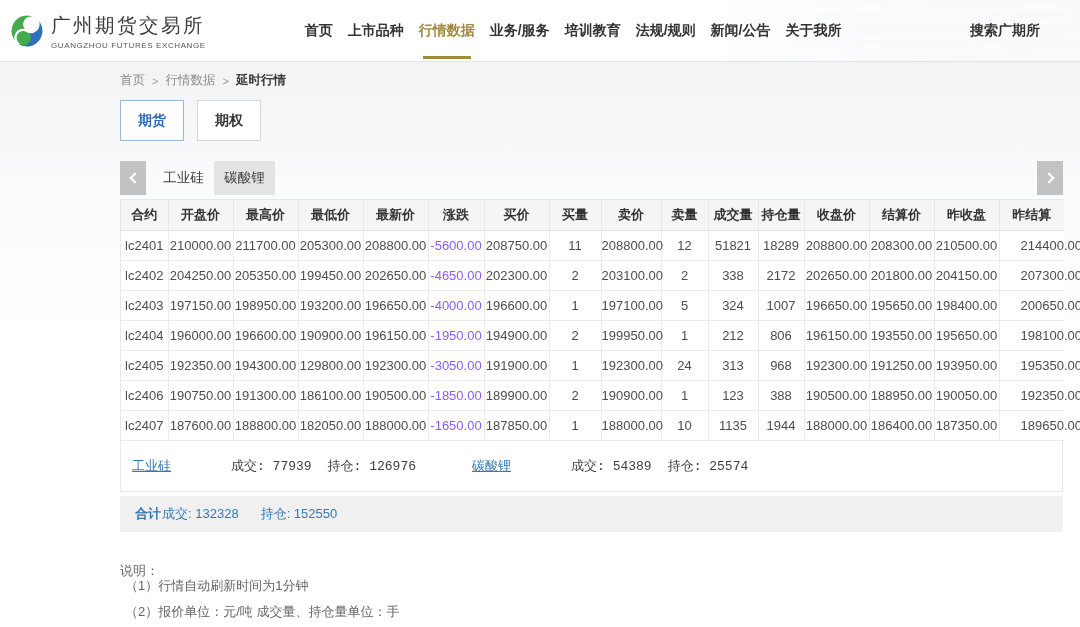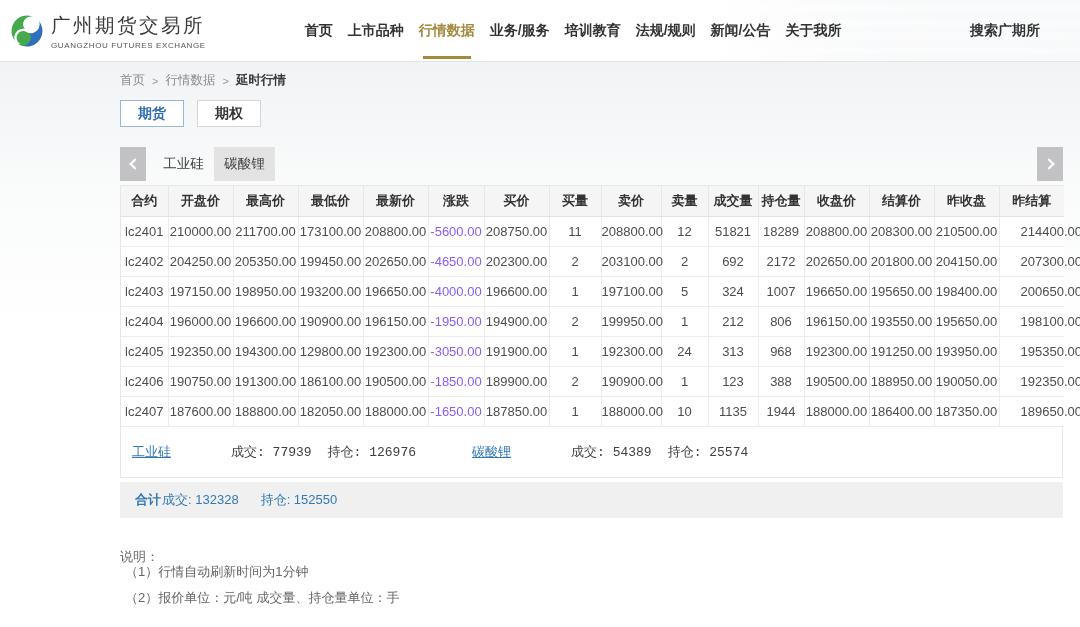--- a/index.html
+++ b/index.html
@@ -29,21 +29,21 @@
   .page { position:relative; width:1080px; height:565px;
     background:linear-gradient(180deg,#f2f3f5 0%, #fafbfb 130px, #ffffff 270px); }
   .content { width:943px; margin:0 auto 0 120px; }
   
   .breadcrumb { padding-top:11px; height:26px; font-size:12.5px; color:#8b8b8b; display:flex; gap:7px; align-items:center; }
   .crumb { color:#8b8b8b; cursor:pointer; }
   .crumb.last { color:#3a3a3a; font-weight:bold; cursor:default; }
   .crumb-sep { color:#999; font-size:11px; }
   
   .tabs { display:flex; gap:13px; margin-top:12px; }
-  .tab { width:64px; height:27px; background:#fff; border:1px solid #d6d6d6; font-size:14px;
+  .tab { width:64px; height:41px; background:#fff; border:1px solid #d6d6d6; font-size:14px;
     color:#333; font-weight:bold; display:flex; align-items:center; justify-content:center; cursor:pointer; }
   .tab.active { border-color:#9cb6da; color:#2e6cb3; }
   
   .prodbar { display:flex; margin-top:20px; height:34px; align-items:stretch; }
   .pt-arrow { width:26px; background:#c2c2c4; border:none; cursor:pointer; display:flex;
     align-items:center; justify-content:center; }
   .pt-arrow.right { margin-left:auto; }
   .chev { width:8px; height:8px; border-top:2px solid #fff; border-right:2px solid #fff; display:block; }
   .chev.l { transform:rotate(-135deg); margin-left:3px; }
   .chev.r { transform:rotate(45deg); margin-right:3px; }
@@ -170,21 +170,21 @@
               <th>结算价</th>
               <th>昨收盘</th>
               <th>昨结算</th>
             </tr>
           </thead>
           <tbody>
             <tr>
               <td>lc2401</td>
               <td>210000.00</td>
               <td>211700.00</td>
-              <td>173100.00</td>
+              <td>205300.00</td>
               <td>208800.00</td>
               <td class="down">-5600.00</td>
               <td>208750.00</td>
               <td>11</td>
               <td>208800.00</td>
               <td>12</td>
               <td>51821</td>
               <td>18289</td>
               <td>208800.00</td>
               <td>208300.00</td>
@@ -195,21 +195,21 @@
               <td>lc2402</td>
               <td>204250.00</td>
               <td>205350.00</td>
               <td>199450.00</td>
               <td>202650.00</td>
               <td class="down">-4650.00</td>
               <td>202300.00</td>
               <td>2</td>
               <td>203100.00</td>
               <td>2</td>
-              <td>692</td>
+              <td>338</td>
               <td>2172</td>
               <td>202650.00</td>
               <td>201800.00</td>
               <td>204150.00</td>
               <td>207300.00</td>
             </tr>
             <tr>
               <td>lc2403</td>
               <td>197150.00</td>
               <td>198950.00</td>

